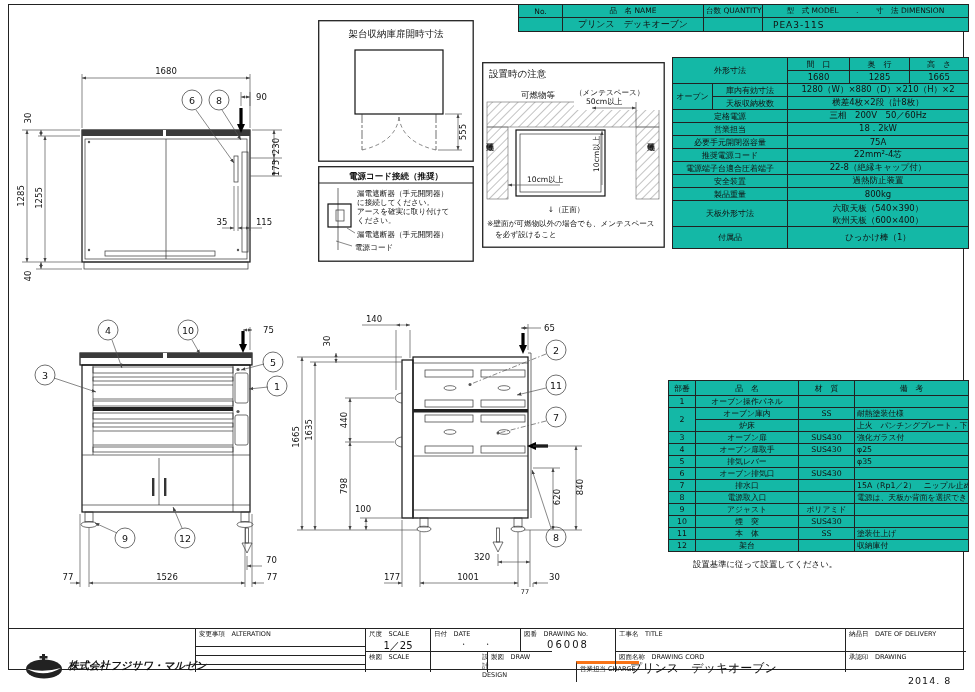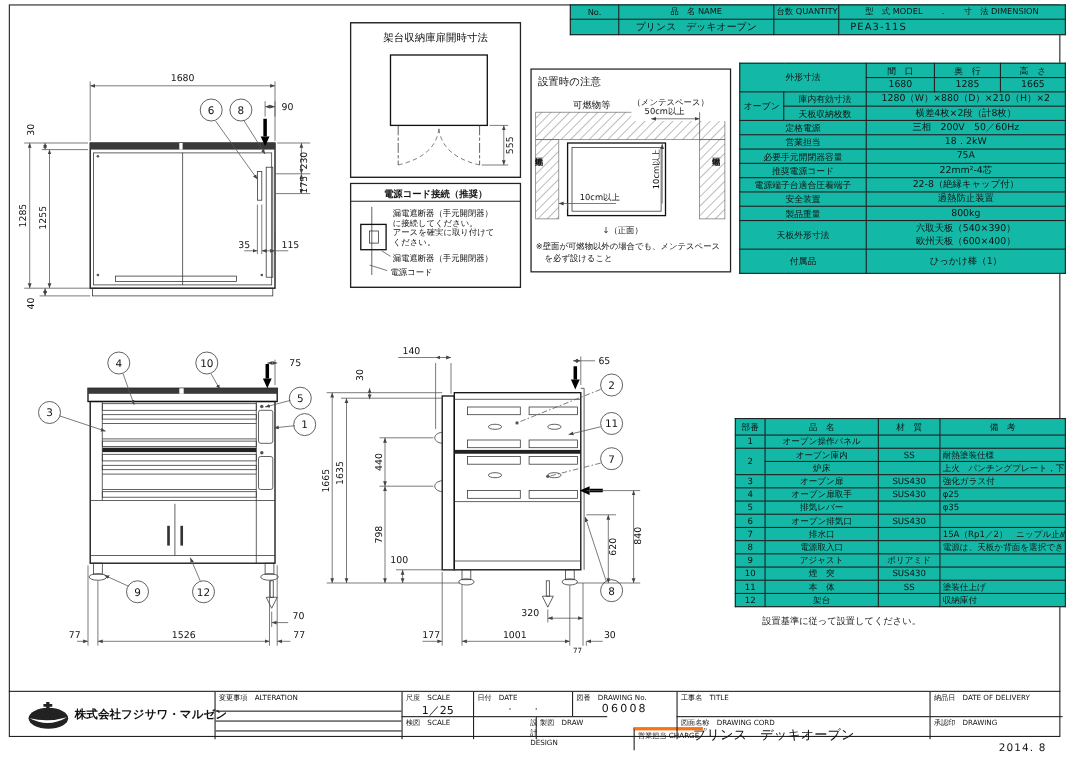--- a/index.html
+++ b/index.html
@@ -618,21 +618,21 @@
       <td class="note">収納庫付</td>
     </tr>
   </tbody>
     </table>
 
   <div class="notes">
     <div class="ind">設置基準に従って設置してください。</div>
   </div>
 
   <div class="tblock">
-    <div class="tb-cell" style="left:0;top:0;width:187px;height:42.5px;border-left:none;">
+    <div class="tb-cell" style="left:0;top:16px;width:187px;height:42.5px;border-left:none;font-style:italic;">
       <svg width="40" height="26" style="position:absolute;left:16px;top:9px;" viewBox="0 0 40 26">
         <rect x="18" y="0" width="3" height="6" fill="#222"></rect>
           <rect x="15.5" y="2" width="8" height="2.5" fill="#222"></rect>
         <ellipse cx="20" cy="15" rx="18" ry="9.5" fill="#222"></ellipse>
         <path d="M3,15 Q20,24 37,14 Q20,19 3,15 z" fill="#fff"></path>
       </svg>
       <span style="position:absolute;left:60px;top:14px;font-size:10.5px;font-weight:bold;white-space:nowrap;">株式会社フジサワ・マルゼン</span>
     </div>
     <div class="tb-cell" style="left:187px;top:0;width:170px;height:42.5px;">
       <span class="lab">変更事項　ALTERATION</span>

